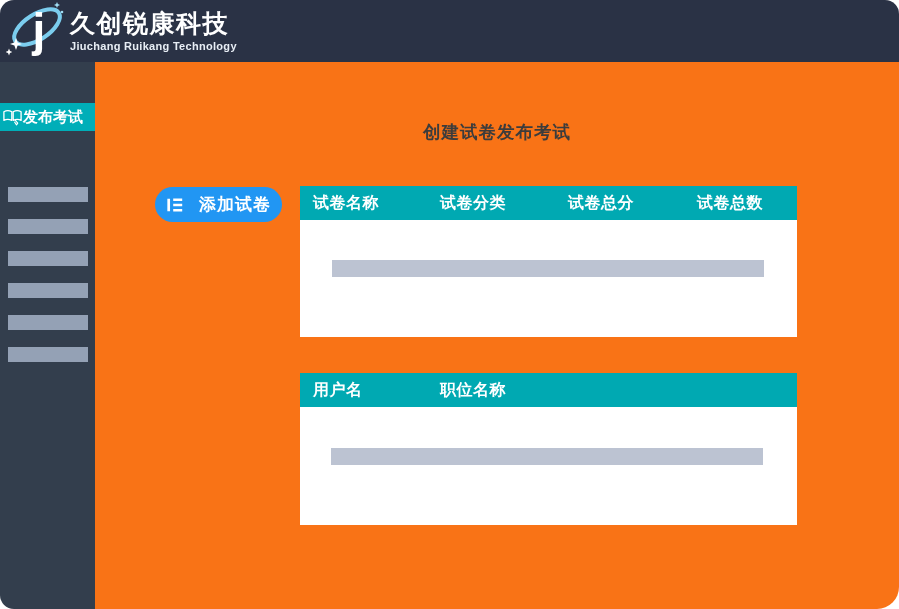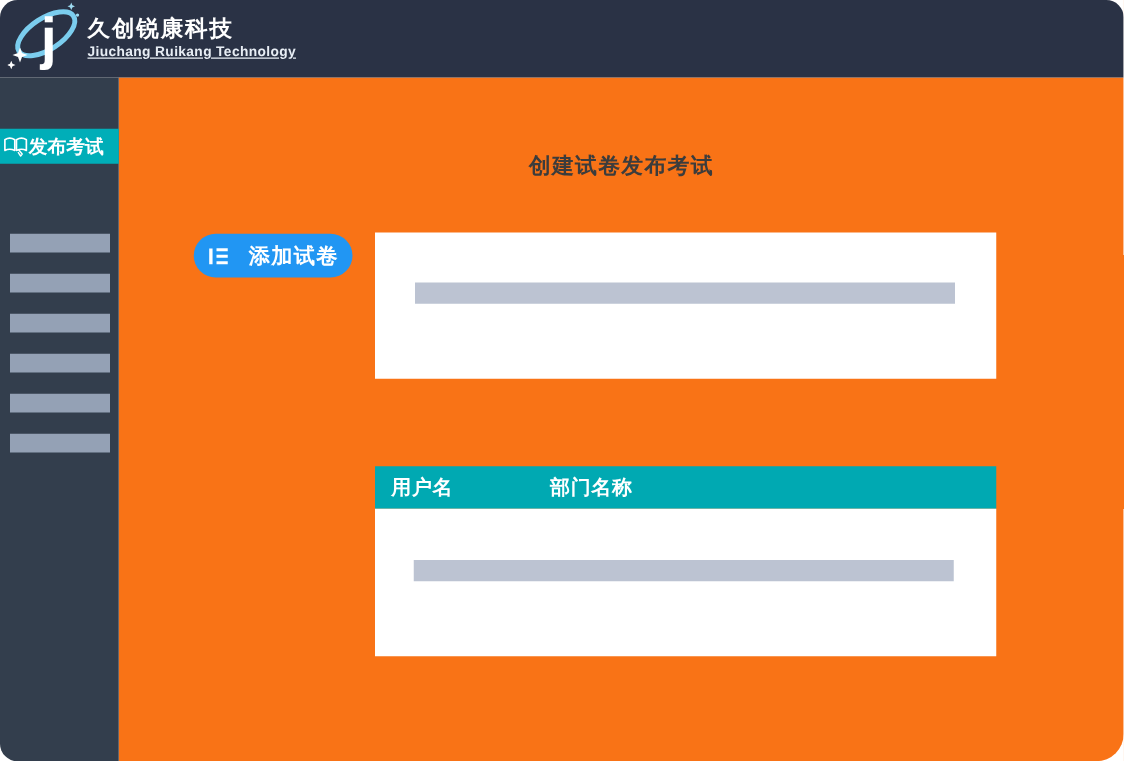--- a/index.html
+++ b/index.html
@@ -15,26 +15,25 @@
   .app-header {
     position: absolute; left: 0; top: 0; right: 0; height: 62px;
     background: #2A3245;
     display: flex; align-items: center;
     padding-left: 6px;
     z-index: 3;
   }
   .logo-wrap { width: 60px; height: 60px; flex: 0 0 auto; }
   .brand-text { margin-left: 4px; color: #ffffff; }
   .brand-name {
-    font-size: 18px; font-weight: 700; letter-spacing: 1.5px; line-height: 1.1;
+    font-size: 25px; font-weight: 700; letter-spacing: 1.5px; line-height: 1.1;
   }
   .brand-sub {
     font-size: 11px; font-weight: 700; letter-spacing: 0.3px; margin-top: 2px;
     color: #e8eef5;
-    text-decoration: underline;
   }
   
   .sidebar {
     position: absolute; left: 0; top: 62px; width: 95px; bottom: 0;
     background: #333E4D;
     z-index: 2;
   }
   .sidebar-active-item {
     position: absolute; left: 0; top: 41px; width: 95px; height: 28px;
     background: #00AEB8;
@@ -148,30 +147,36 @@
           <line x1="3" y1="3" x2="3" y2="17" stroke="#ffffff" stroke-width="3"></line>
           <line x1="8" y1="4.2" x2="18" y2="4.2" stroke="#ffffff" stroke-width="2.6"></line>
           <line x1="8" y1="10" x2="18" y2="10" stroke="#ffffff" stroke-width="2.6"></line>
           <line x1="8" y1="15.8" x2="18" y2="15.8" stroke="#ffffff" stroke-width="2.6"></line>
         </svg>
       </span>
       <span>添加试卷</span>
     </button>
 
     <div class="data-table table-exam">
+      <div class="table-header">
+        <div class="th">试卷名称</div>
+        <div class="th">试卷分类</div>
+        <div class="th">试卷总分</div>
+        <div class="th">试卷总数</div>
+      </div>
       <div class="table-body">
         <div class="row-placeholder"></div>
       </div>
     </div>
 
 
     <div class="data-table table-user">
       <div class="table-header">
         <div class="th">用户名</div>
-        <div class="th">部门名称</div>
+        <div class="th">职位名称</div>
       </div>
       <div class="table-body">
         <div class="row-placeholder"></div>
       </div>
     </div>
   </div>
 
 </div>
 
 </body></html>

